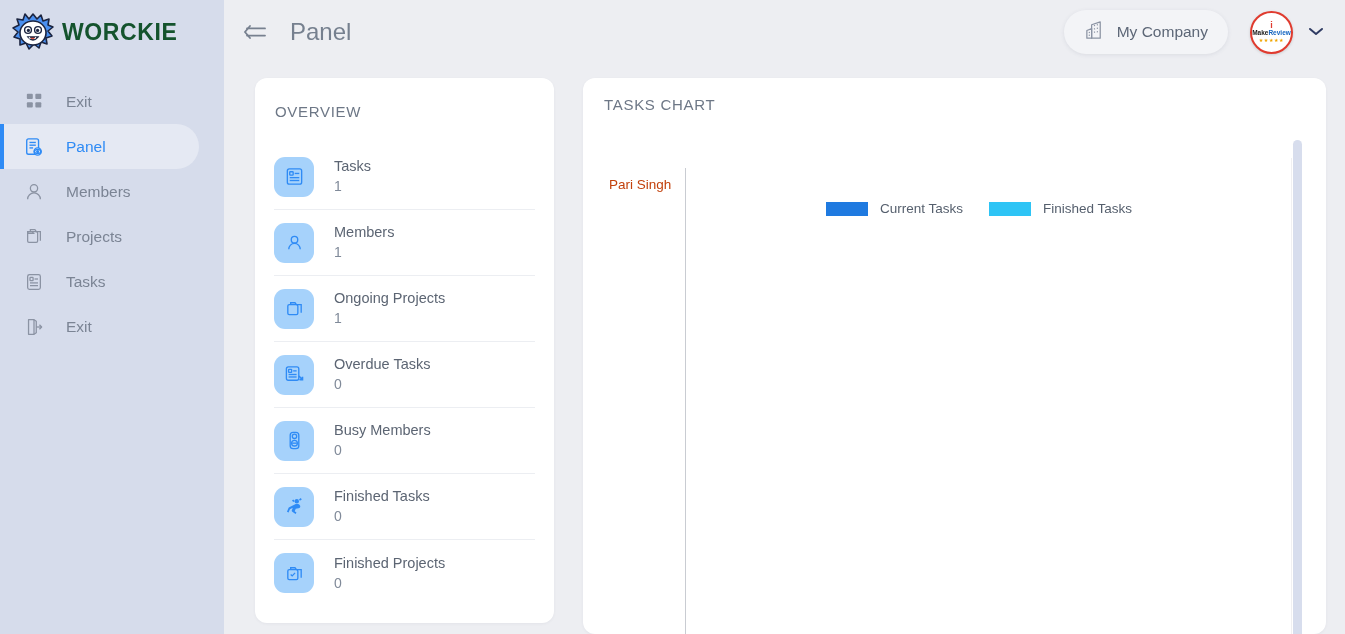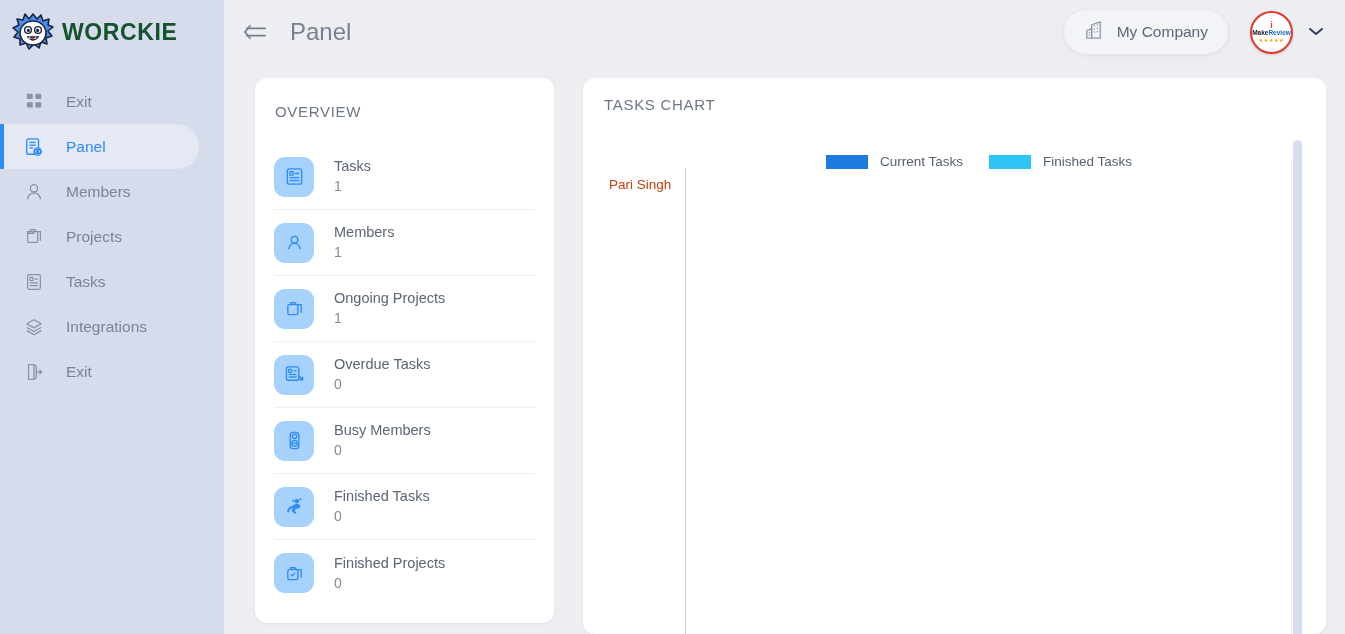--- a/index.html
+++ b/index.html
@@ -138,21 +138,21 @@
   }
   .ov-text { margin-left: 20px; }
   .ov-label { font-size: 14.5px; color: #5c6573; line-height: 19px; }
   .ov-value { font-size: 14px; color: #808a99; line-height: 19px; margin-top: 1px; }
 
   
   #legend {
     position: absolute; left: 243px; top: 76px;
     display: flex; align-items: center;
   }
-  .legend-item { display: flex; align-items: flex-end; margin-right: 26px; }
+  .legend-item { display: flex; align-items: flex-end; margin-right: 26px; margin-top: 47px; }
   .legend-swatch { width: 42px; height: 14px; flex: none; }
   .legend-label { margin-left: 12px; font-size: 13.5px; color: #555f6d; }
 
   #plot { position: absolute; left: 0; top: 90px; width: 749px; height: 466px; }
   #cat-label {
     position: absolute; left: 26px; top: 9px;
     font-size: 13.5px; color: #c2410c;
   }
   #y-axis {
     position: absolute; left: 102px; top: 0;
@@ -255,30 +255,20 @@
             <rect x="6.6" y="6" width="3.4" height="3.4" rx="0.6"></rect>
             <line x1="11.6" y1="7.7" x2="15.4" y2="7.7"></line>
             <line x1="6.6" y1="12" x2="15.4" y2="12"></line>
             <line x1="6.6" y1="15" x2="15.4" y2="15"></line>
           </svg>
         </span>
         <span>Tasks</span>
       </div>
 
 
-      <div class="nav-item">
-        <span class="nav-icon">
-          <svg viewBox="0 0 22 22" width="20" height="20" fill="none" stroke="#8b93a3" stroke-width="1.4" stroke-linejoin="round">
-            <path d="M11 3 L19 7.5 L11 12 L3 7.5 Z"></path>
-            <path d="M3 11.5 L11 16 L19 11.5"></path>
-            <path d="M3 15 L11 19.5 L19 15"></path>
-          </svg>
-        </span>
-        <span>Integrations</span>
-      </div>
 
 
       <div class="nav-item">
         <span class="nav-icon">
           <svg viewBox="0 0 22 22" width="20" height="20" fill="none" stroke="#8b93a3" stroke-width="1.4" stroke-linejoin="round">
             <path d="M5 3 h6 v16 H5 Z"></path>
             <path d="M11 3 l2.5 1.6 v12.8 L11 19"></path>
             <line x1="13.5" y1="11" x2="19" y2="11"></line>
             <path d="M17 8.6 L19.4 11 L17 13.4"></path>
           </svg>

